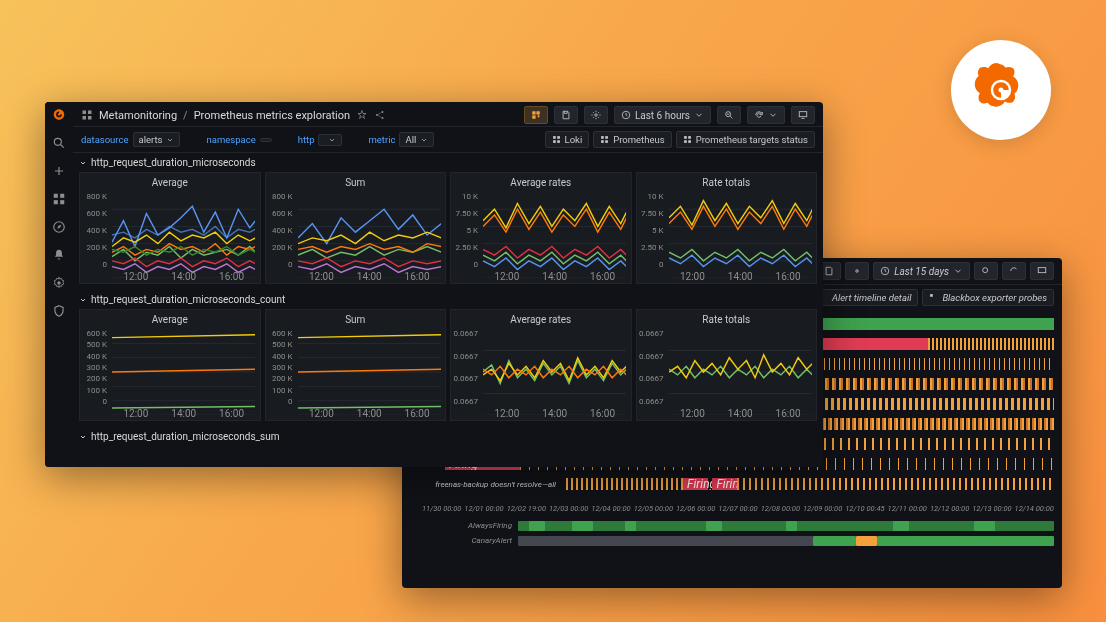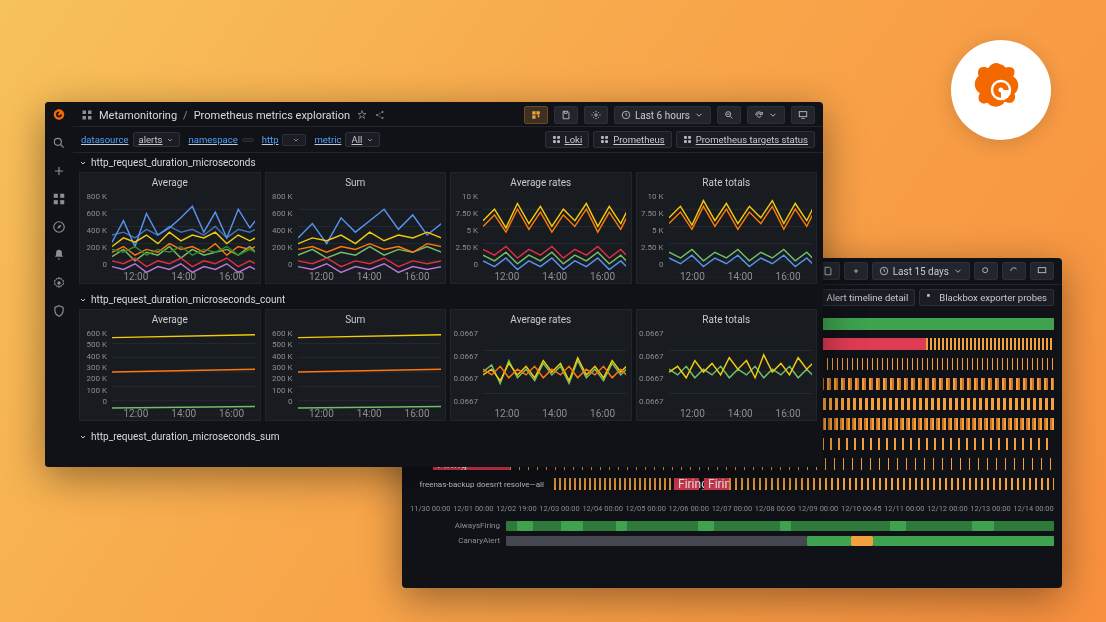--- a/index.html
+++ b/index.html
@@ -48,23 +48,22 @@
   .tbtn {
     display: inline-flex; align-items: center; gap: 4px;
     background: #22252b; border: 1px solid #2c3139; border-radius: 2px;
     padding: 2px 6px; font-size: 10px; color: #c7c9cf; cursor: pointer;
     height: 18px;
   }
   .tbtn svg { width: 10px; height: 10px; fill: #c7c9cf; }
 
   
   .varbar {
-    display: flex; align-items: center; padding: 4px 8px; gap: 8px;
+    display: flex; align-items: center; padding: 4px 8px; gap: 26px;
     border-bottom: 1px solid #22242b;
-    text-decoration: underline;
   }
   .var { display: flex; align-items: center; gap: 4px; font-size: 9.5px; }
   .var .label { color: #4da3ff; }
   .var .sel {
     background: #1b1d24; border: 1px solid #2c3139; border-radius: 2px;
     padding: 1px 5px; color: #c7c9cf; display: inline-flex; align-items: center; gap: 4px;
     cursor: pointer;
   }
   .var .sel svg { width: 8px; height: 8px; fill: #8e8e8e; }
   .linkbtns { margin-left: auto; display: flex; gap: 4px; }
@@ -99,21 +98,21 @@
   }
   .plot { position: absolute; left: 32px; right: 4px; top: 4px; bottom: 14px; }
   .plot line.grid { stroke: #2c3139; stroke-width: 0.5; }
   .plot polyline { fill: none; stroke-width: 1; }
   .xaxis {
     position: absolute; left: 32px; right: 4px; bottom: 2px; height: 10px;
     display: flex; justify-content: space-around; font-size: 10px; color: #8e8e8e;
   }
 
   
-  .dash-b .main { margin-left: 0; }
+  .dash-b .main { margin-left: 12px; font-style: italic; }
   .dash-b .topbar-b {
     display: flex; align-items: center; justify-content: flex-end;
     padding: 4px 8px; gap: 4px; border-bottom: 1px solid #22242b;
   }
   .alert-rows { padding: 6px 8px; }
   .alert-row { display: flex; align-items: center; height: 16px; margin-bottom: 4px; }
   .alert-bar {
     flex: 1; height: 12px; position: relative; overflow: hidden;
     margin-left: 4px;
   }

